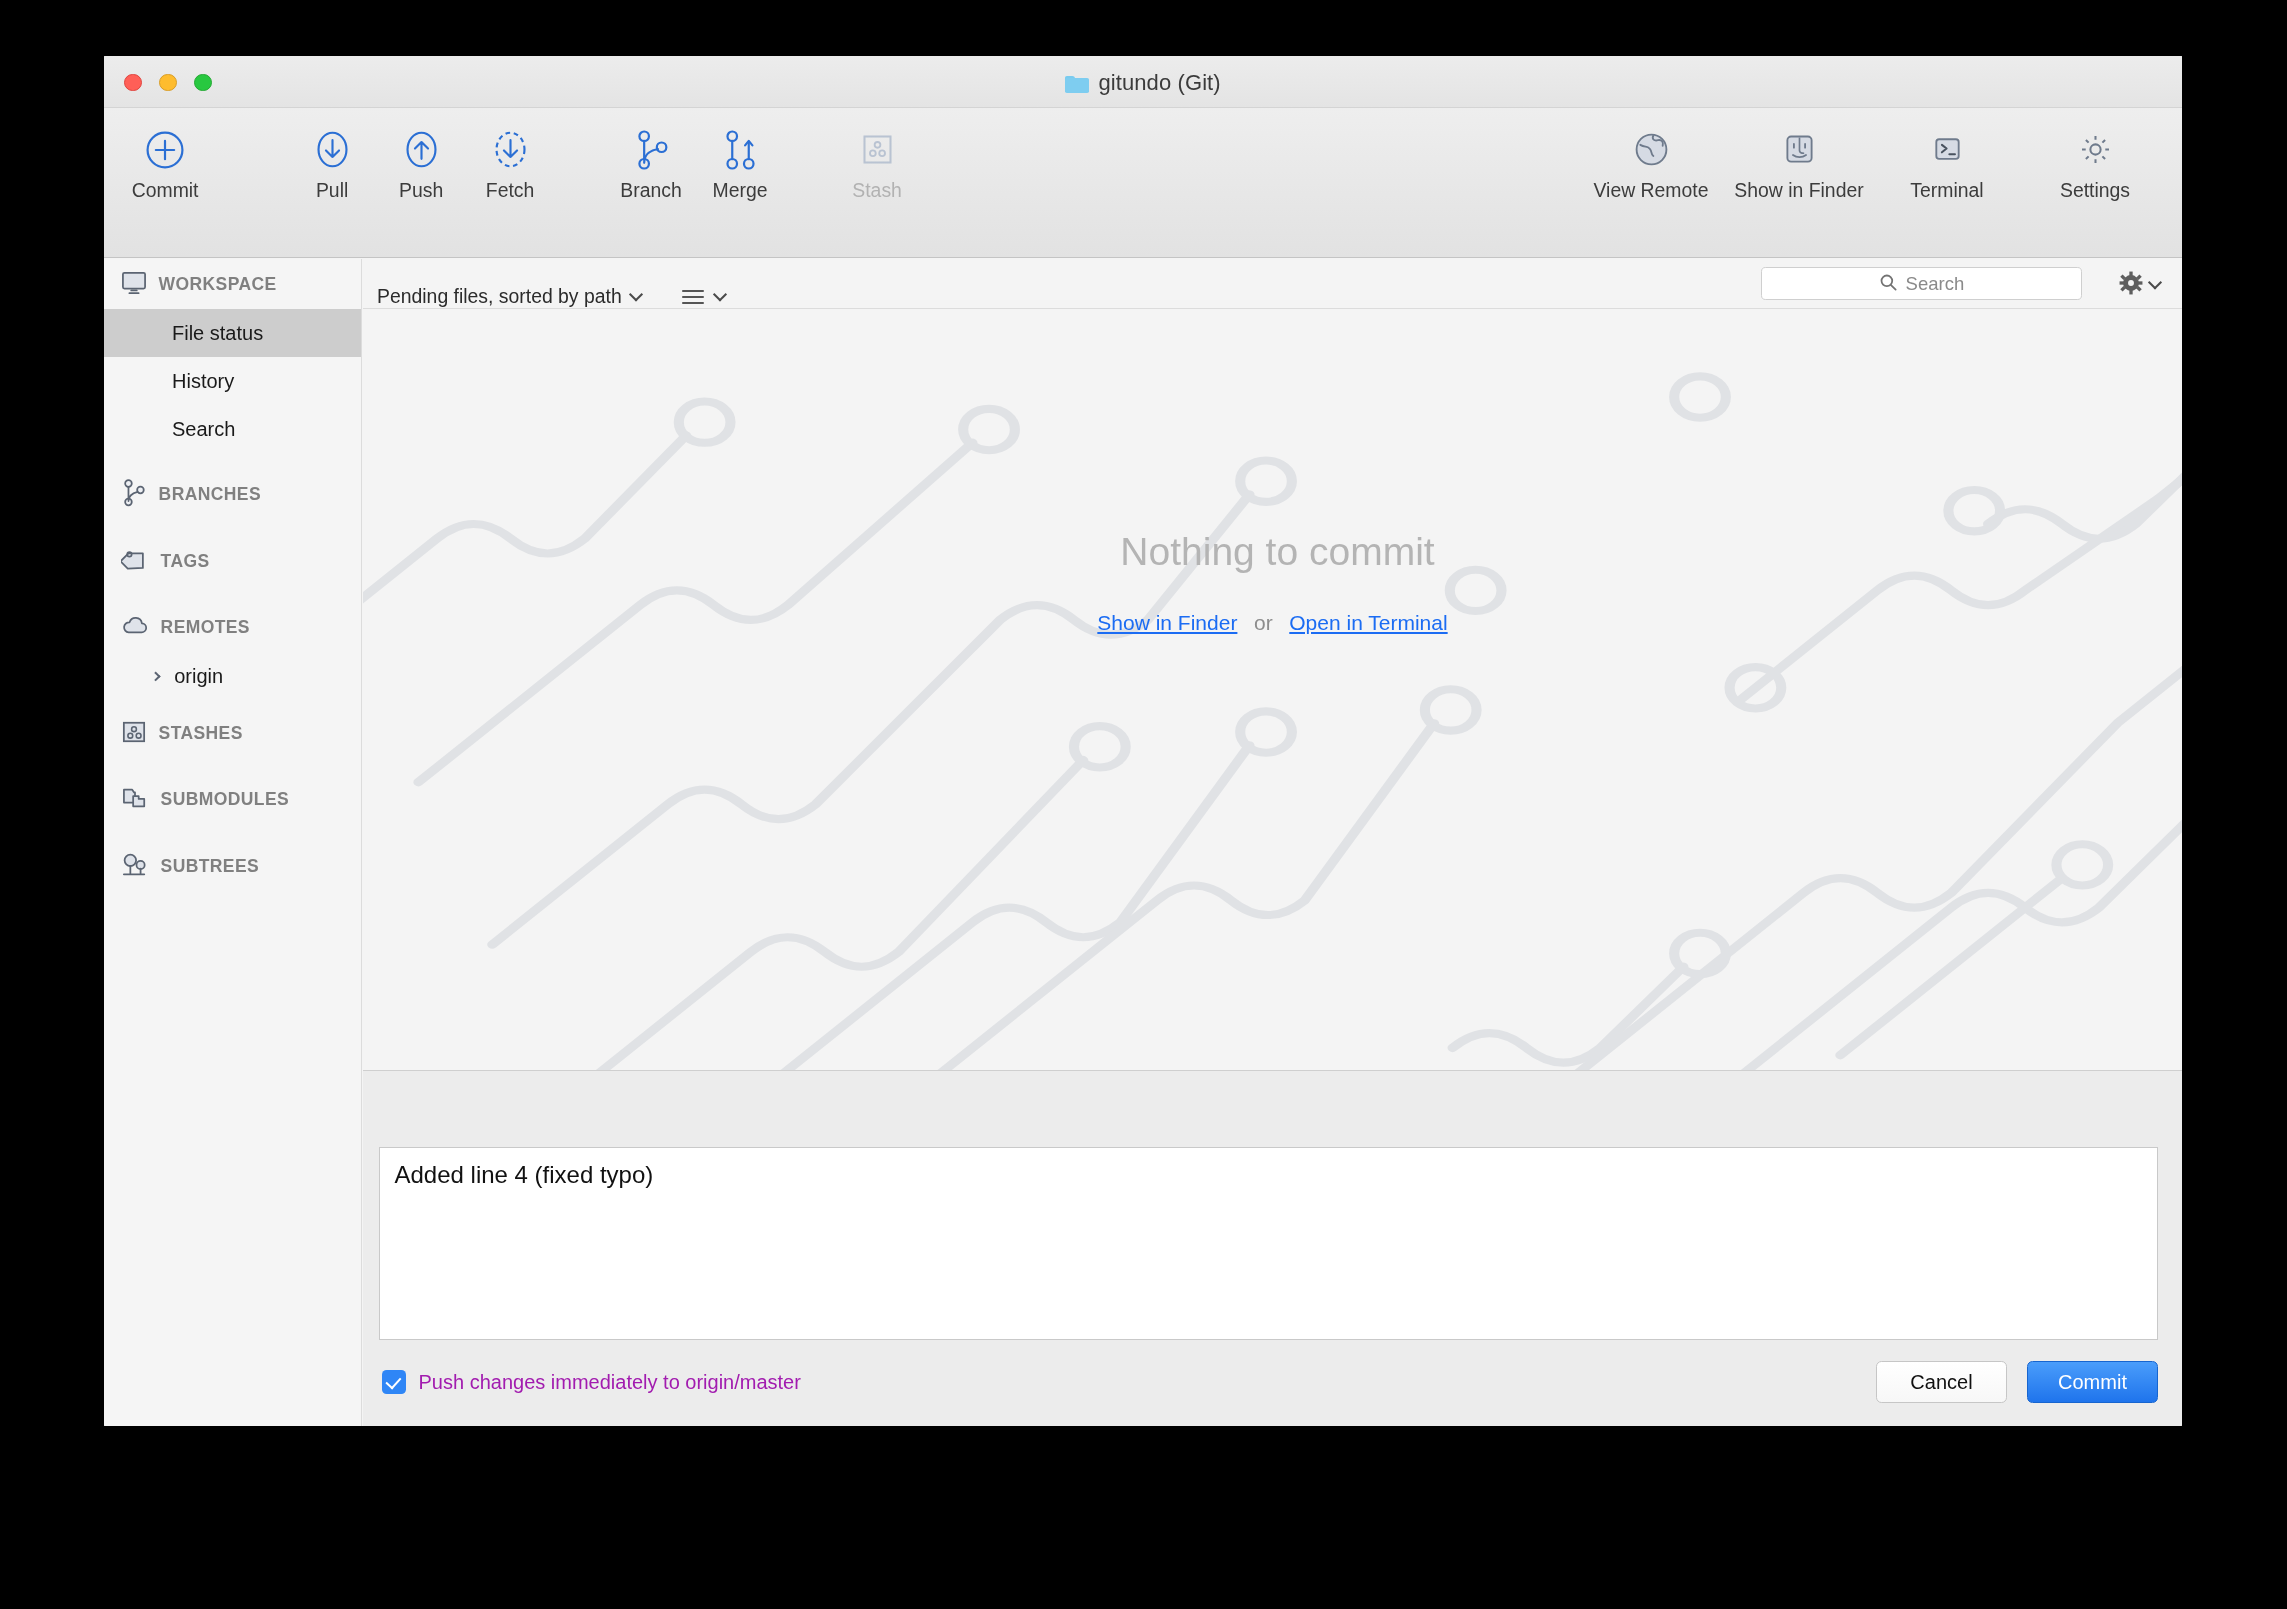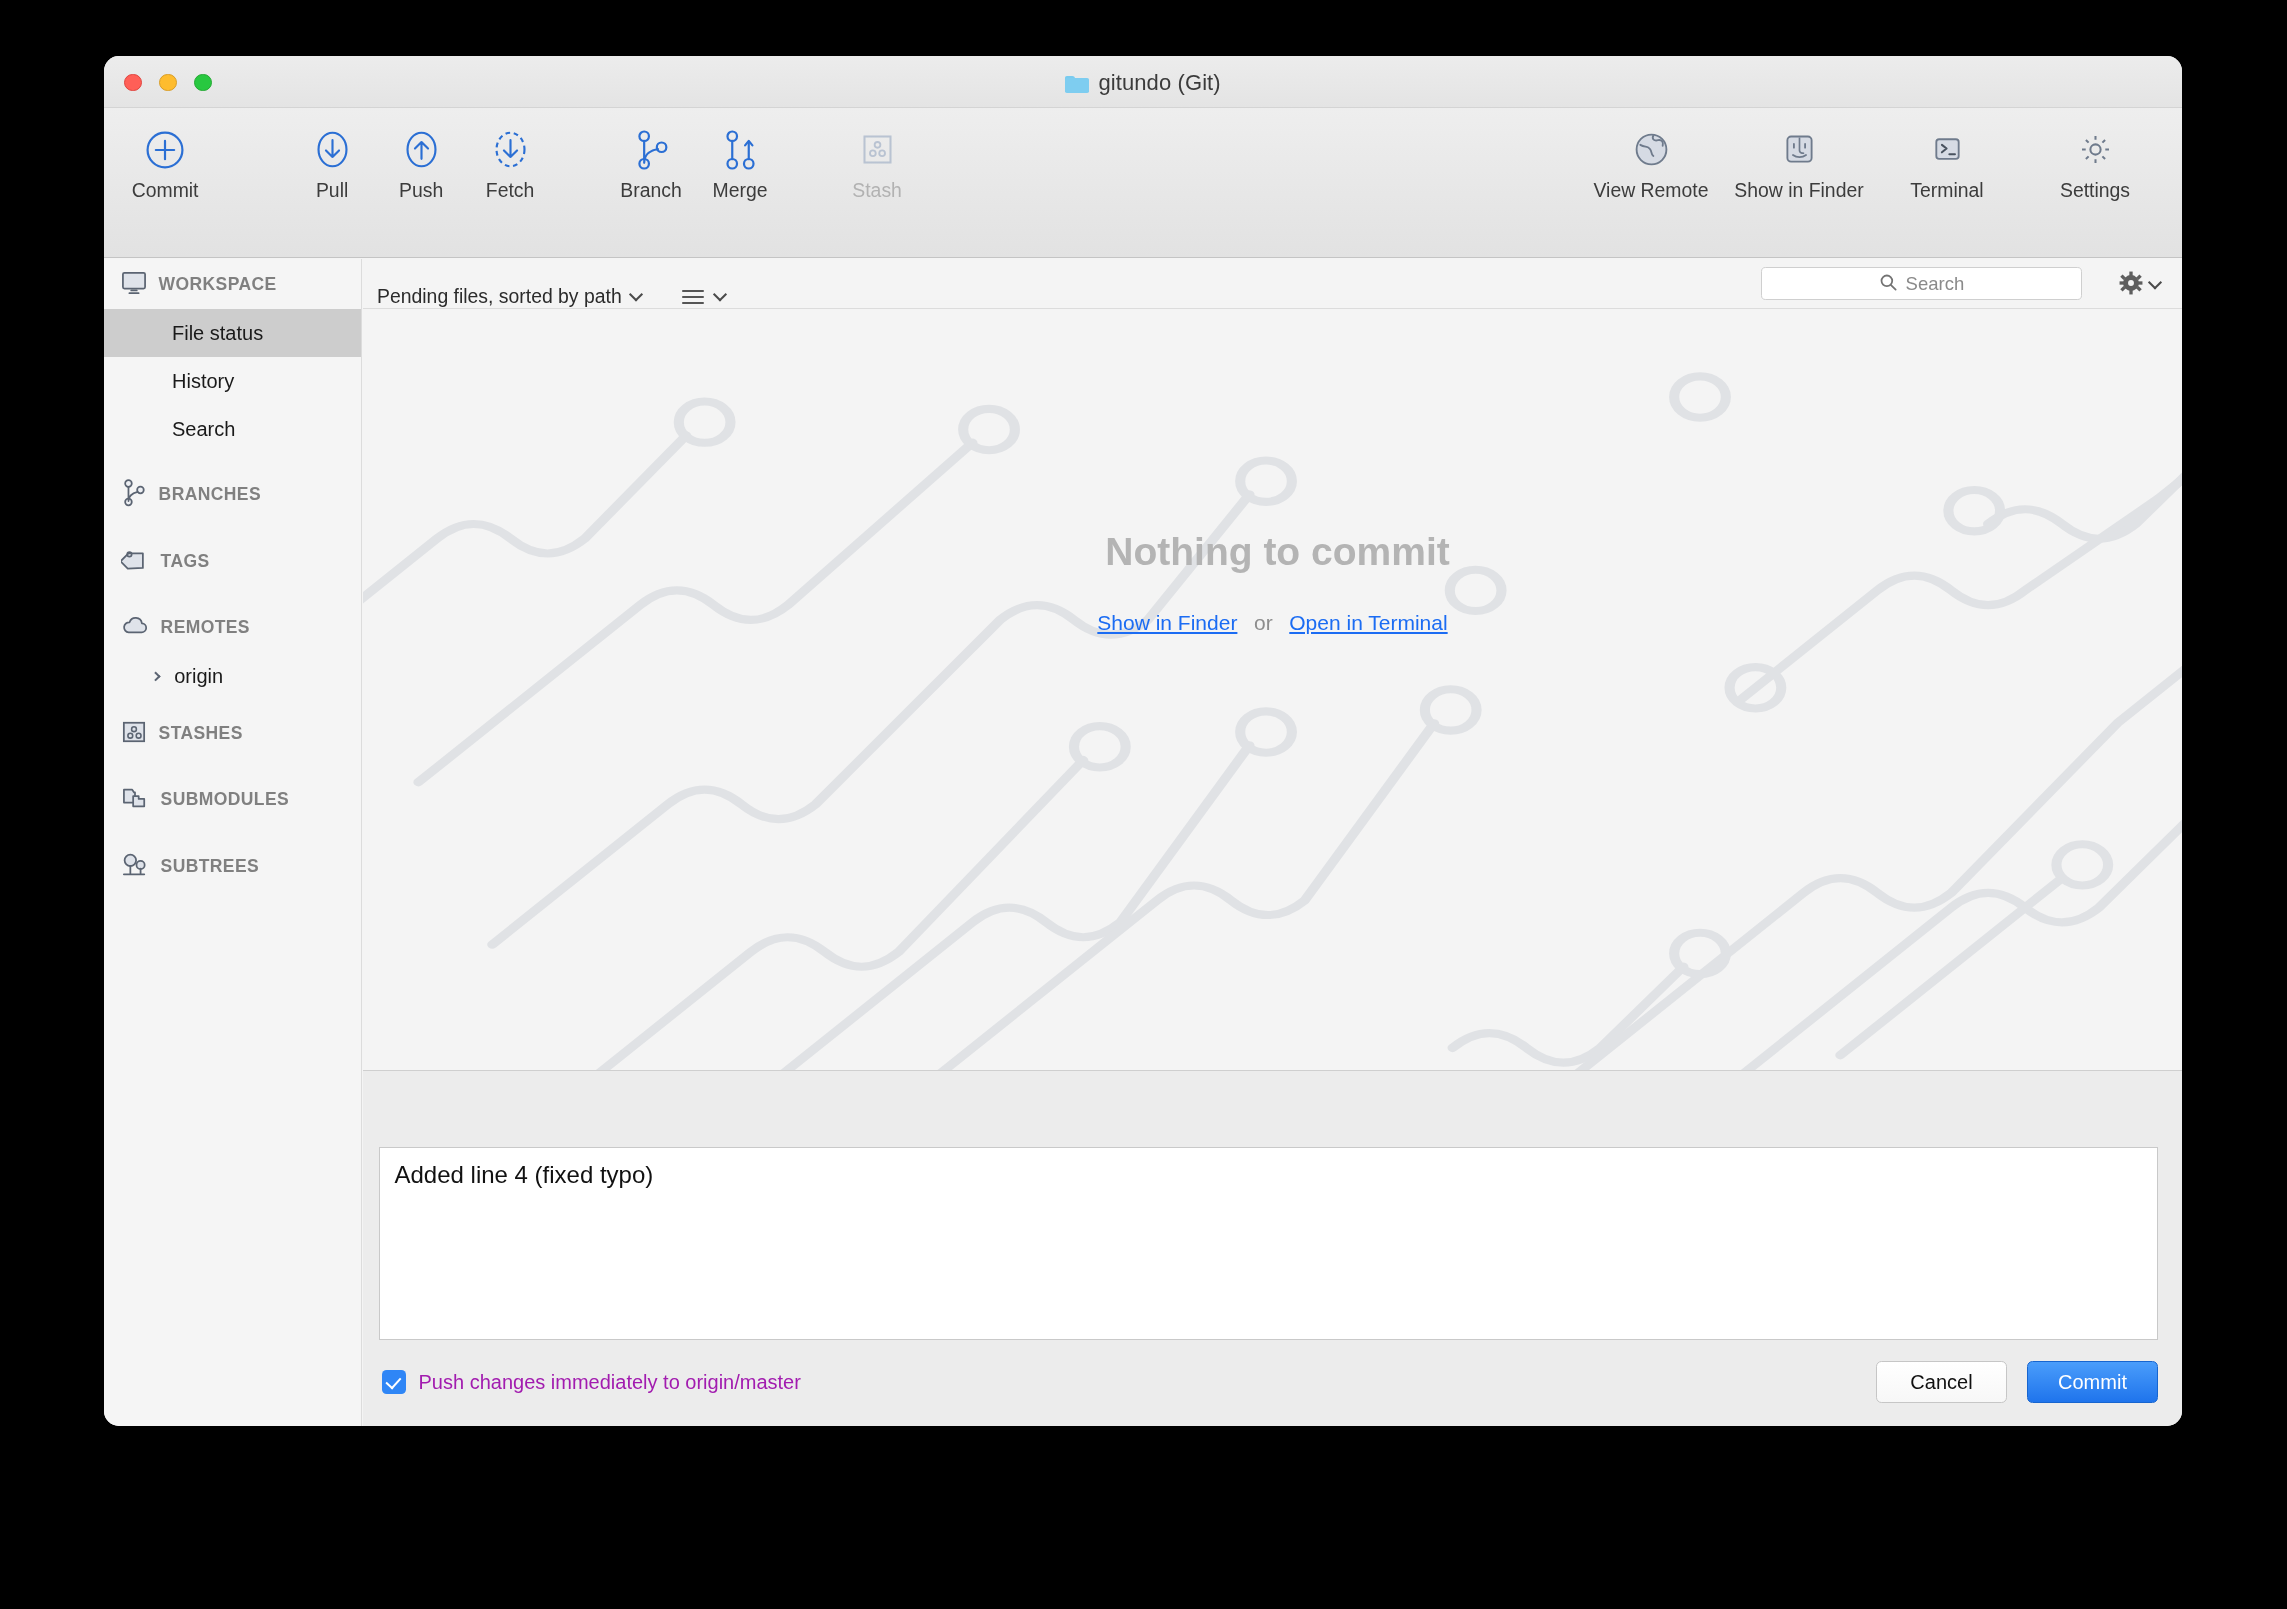--- a/index.html
+++ b/index.html
@@ -9,21 +9,21 @@
     font-family: "Liberation Sans", sans-serif;
     overflow: hidden;
   }
 
   
   #window {
     position: absolute;
     left: 104px; top: 56px;
     width: 2078px; height: 1370px;
     background: #f4f4f4;
-    border-radius: 15px;
+    border-radius: 1px;
     overflow: hidden;
     box-shadow: 0 9.2px 37px rgba(0,0,0,.45);
   }
 
   
   #titlebar {
     position: relative;
     height: 52px;
     background: linear-gradient(#ececec, #e4e4e4);
     border-bottom: 0.9px solid #d4d4d4;
@@ -150,21 +150,21 @@
   
   #canvas {
     position: absolute; left: 0; right: 0; top: 51px; bottom: 356px;
     background: #f4f4f4; overflow: hidden;
   }
   #pattern { position: absolute; inset: 0; width: 100%; height: 100%; }
   #empty-state {
     position: absolute; left: 0; right: 0; top: 220px;
     display: flex; flex-direction: column; align-items: center;
   }
-  #empty-title { font-size: 39px; color: #b4b4b4; font-weight: 700; margin-left: 10px; }
+  #empty-title { font-size: 39px; color: #b4b4b4; font-weight: 400; margin-left: 10px; }
   #empty-links {
     margin-top: 37px; display: flex; align-items: baseline; gap: 16.6px;
     font-size: 21px;
   }
   #empty-links a { color: #1b6cf3; text-decoration: underline; cursor: pointer; }
   #empty-links .or { color: #8d8d8d; }
 
   
   #commit-panel {
     position: absolute; left: 259px; right: 0; bottom: 0;

